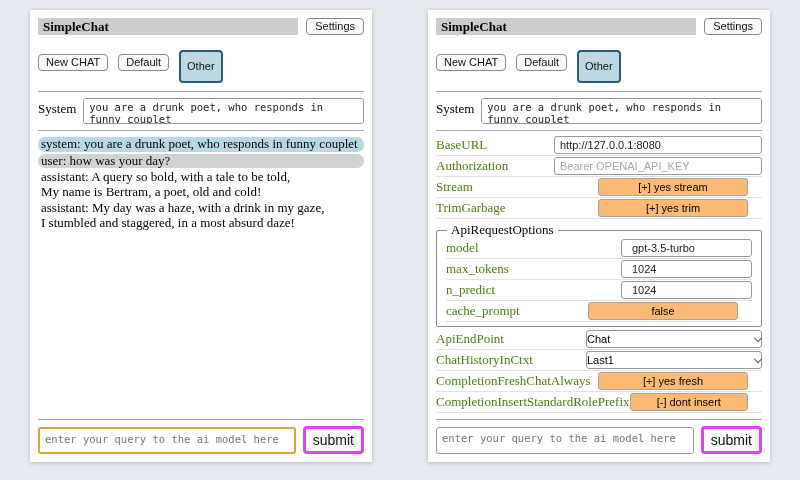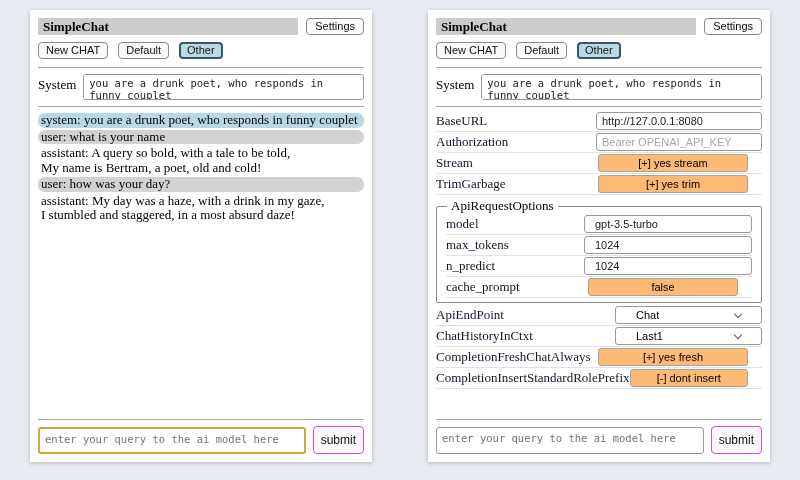--- a/index.html
+++ b/index.html
@@ -13,21 +13,21 @@
 
   
   .hdr { display:flex; gap:8px; align-items:stretch; margin-bottom:7px; }
   .titlebar { flex:1; background:#cccccc; font-size:13px; font-weight:bold; padding:1px 5px; line-height:15px; }
   .btn { font-family:"Liberation Sans", sans-serif; font-size:11px; color:#111; background:#fafafa;
          border:1px solid #8a8a8a; border-radius:4px; padding:1px 8px; line-height:13px; cursor:pointer; }
 
   
   .toolbar { display:flex; gap:10px; align-items:center; margin-bottom:3px; }
   .btn.session { padding:1px 7px; }
-  .btn.session.active { background:#bdd8e5; border:2px solid #2f5a75; padding:0 6px; border-radius:4px; }
+  .btn.session.active { background:#bdd8e5; border:2px solid #2f5a75; padding:8px 6px; border-radius:4px;margin-top:8px; }
 
   .hr { border:0; border-top:1px solid #a9a9a9; margin:5px 0 4px; }
 
   
   .sysrow { display:flex; gap:7px; margin:2px 0 1px; }
   .sysrow .lbl { font-size:13px; padding-top:3px; }
   .sysrow textarea { flex:1; height:26px; resize:none; font-family:"DejaVu Sans Mono", monospace;
                      font-size:10.5px; padding:2px 5px; border:1px solid #999; border-radius:3px; color:#222; }
 
   
@@ -37,34 +37,34 @@
   .msg.user      { background:#d2d2d2; }
   .msg.assistant { background:transparent; }
 
   .spacer { flex:1; }
 
   
   .qrow { display:flex; gap:7px; align-items:center; margin-top:2px; }
   .qrow textarea { flex:1; height:27px; resize:none; font-family:"DejaVu Sans Mono", monospace;
                    font-size:10.5px; padding:4px 5px; color:#666; border:1px solid #999; border-radius:3px; }
   .qrow textarea.focused { border:2px solid #d9a33c; }
-  .btn.submit { height:28px; padding:0 7px; font-size:12px; border-radius:4px; border:1px solid #d946ef; }
+  .btn.submit { height:28px; padding:0 7px; font-size:14px; border-radius:4px; border:3px solid #d946ef; }
 
   
   .srow { display:flex; align-items:center; justify-content:space-between;
           min-height:20px; padding:1px 0; border-bottom:1px solid #e2e2e2; }
-  .srow .lbl { font-size:13px; color:#0f172a; }
-  .ctl-input { width:166px; font-family:"Liberation Sans", sans-serif; font-size:11px;
+  .srow .lbl { font-size:13px; color:#4d7c0f; }
+  .ctl-input { width:208px; font-family:"Liberation Sans", sans-serif; font-size:11px;
                padding:2px 5px; border:1px solid #999; border-radius:3px; color:#222; }
   .ctl-input::placeholder { color:#a6a6a6; }
-  fieldset .ctl-input { width:168px;padding-left:10px; }
+  fieldset .ctl-input { width:131px;padding-left:10px; }
   .ctl-btn { width:150px; margin-right:14px; font-family:"Liberation Sans", sans-serif; font-size:11px;
              background:#fdba74; border:1px solid #a3a3a3; border-radius:3px; padding:2px 0; text-align:center; cursor:pointer; }
-  .ctl-select { width:147px; display:flex; align-items:center; justify-content:space-between;
-                background:#fff; border:1px solid #999; border-radius:3px; padding:2px 20px;
+  .ctl-select { width:176px; display:flex; align-items:center; justify-content:space-between;
+                background:#fff; border:1px solid #999; border-radius:3px; padding:2px 0;
                 font-family:"Liberation Sans", sans-serif; font-size:11px; cursor:pointer; }
   .chev { width:6px; height:6px; border-right:1.5px solid #555; border-bottom:1.5px solid #555;
           transform:rotate(45deg); margin-top:-3px; }
 
   fieldset { border:1px solid #8a8a8a; border-radius:2px; margin:3px 0 2px; padding:0 9px 4px; }
   legend { font-size:13px; padding:0 4px; margin-left:1px; }
   fieldset .srow:last-child, .settings .srow:last-of-type { border-bottom:1px solid #e2e2e2; }
 </style>
 </head>
 <body>
@@ -80,24 +80,23 @@
     <button class="btn session active">Other</button>
   </div>
   <div class="hr"></div>
   <div class="sysrow">
     <span class="lbl">System</span>
     <textarea style="">you are a drunk poet, who responds in funny couplet</textarea>
   </div>
   <div class="hr"></div>
   <div class="messages">
     <div class="msg system">system: you are a drunk poet, who responds in funny couplet</div>
-    <div class="msg user">user: what is your name</div>
+    <div class="msg user">user: how was your day?</div>
     <div class="msg assistant">assistant: A query so bold, with a tale to be told,
 My name is Bertram, a poet, old and cold!</div>
-    <div class="msg user">user: how was your day?</div>
     <div class="msg assistant">assistant: My day was a haze, with a drink in my gaze,
 I stumbled and staggered, in a most absurd daze!</div>
   </div>
   <div class="spacer"></div>
   <div class="hr"></div>
   <div class="qrow">
     <textarea class="focused" placeholder="enter your query to the ai model here" style=""></textarea>
     <button class="btn submit">submit</button>
   </div>
 </div>

